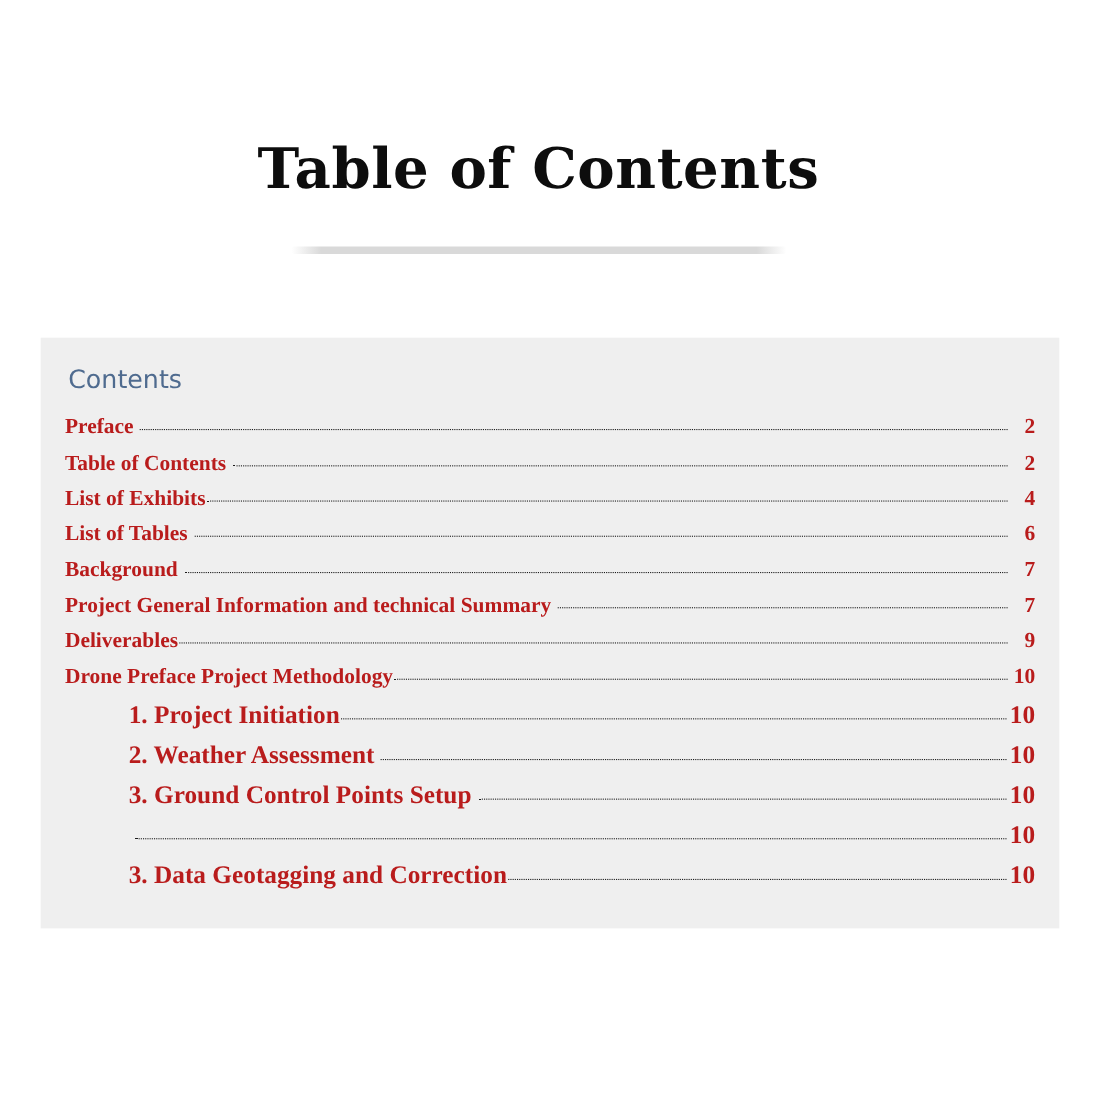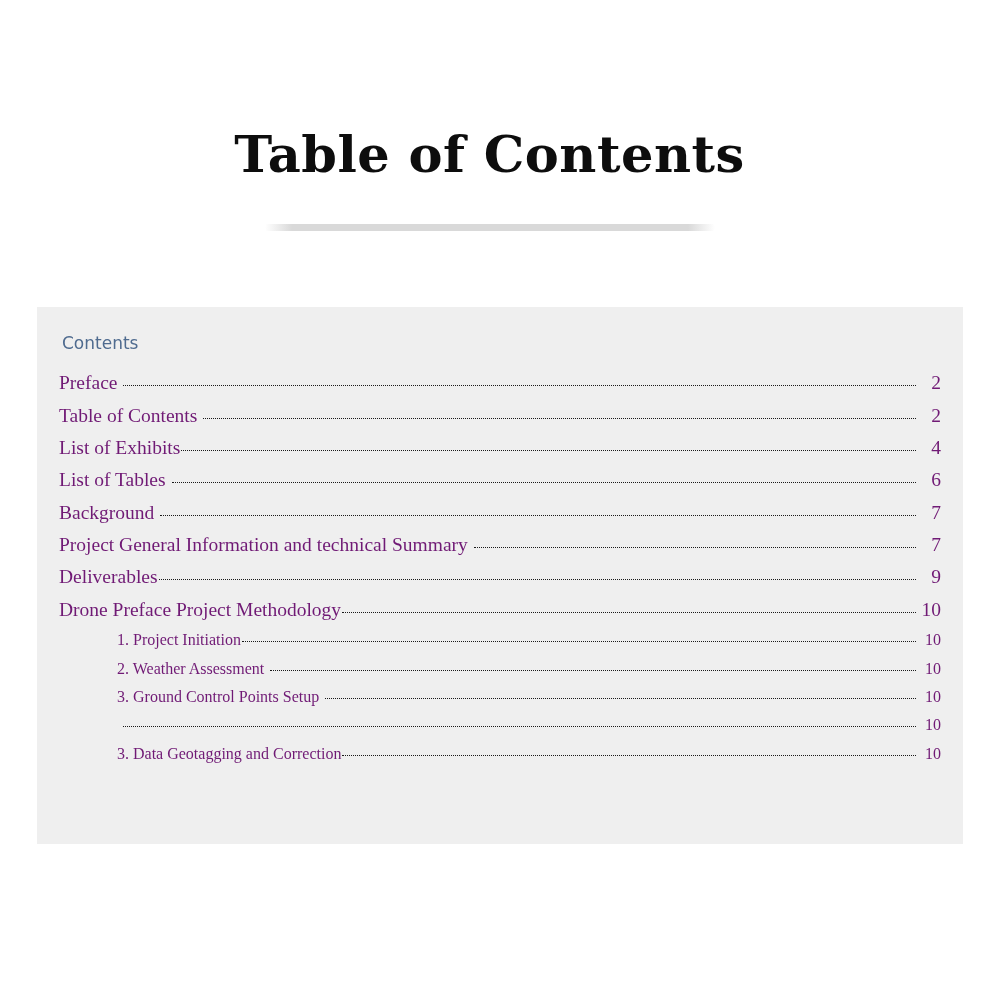--- a/index.html
+++ b/index.html
@@ -45,45 +45,46 @@
     top: 307px;
     width: 926px;
     height: 537px;
     background: #efefef;
     box-sizing: border-box;
     padding: 26px 22px 10px 22px;
   }
 
   .toc-heading {
     font-family: "DejaVu Sans", sans-serif;
-    font-size: 17px;
+    font-size: 23px;
     color: #4f6b8f;
     margin: 0 0 14px 3px;
     font-weight: 400;
   }
 
   ul.toc-list {
     list-style: none;
     margin: 0;
     padding: 0;
   }
 
   li.toc-entry {
     display: flex;
     align-items: baseline;
     font-family: "Liberation Serif", serif;
     font-size: 19.5px;
-    color: #701a75;
+    color: #b91c1c;
     padding: 5.2px 0;
     white-space: nowrap;
+    font-weight: bold;
   }
 
   li.toc-entry.level-2 {
     padding-left: 58px;
-    font-size: 16px;
+    font-size: 23px;
   }
 
   .entry-label {
     flex: 0 0 auto;
   }
 
   .entry-dots {
     flex: 1 1 auto;
     overflow: hidden;
     margin: 0 1px;

